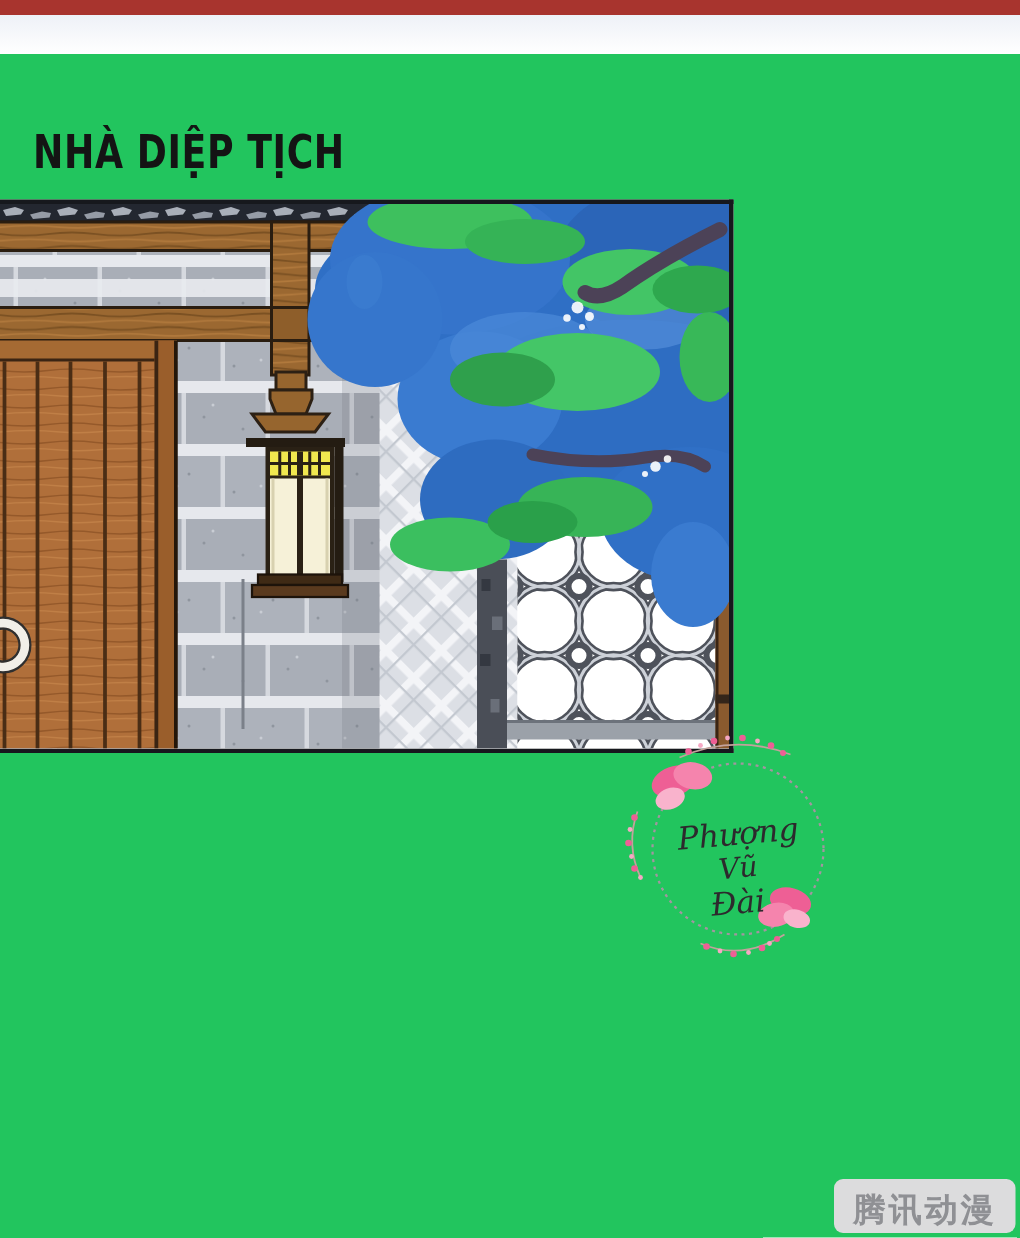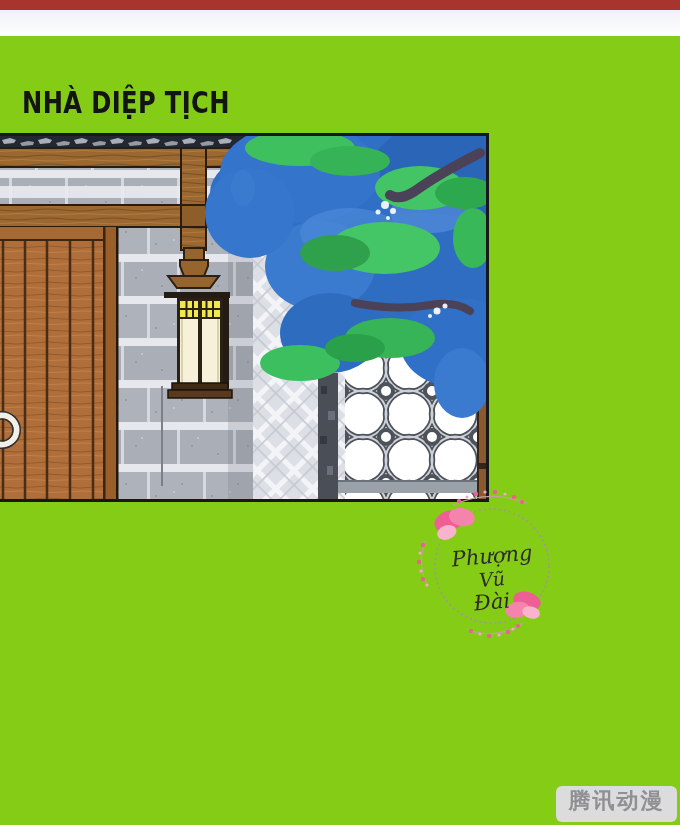--- a/index.html
+++ b/index.html
@@ -1,35 +1,35 @@
 <!DOCTYPE html>
 <html><head>
 <meta charset="utf-8">
 <style>
   html,body{margin:0;padding:0;background:#fff;}
-  .canvas{position:relative;width:680px;height:825px;background:#84cc16;overflow:hidden;
+  .canvas{position:relative;width:680px;height:825px;background:#22c55e;overflow:hidden;
           font-family:"DejaVu Sans","Liberation Sans",sans-serif;}
   .topbar{position:absolute;left:0;top:0;width:680px;height:10px;background:#a8342e;}
   .topfade{position:absolute;left:0;top:10px;width:680px;height:26px;
            background:linear-gradient(#eef1f7,#ffffff);}
   .title{position:absolute;left:22px;top:84px;font-size:31px;font-weight:bold;color:#141414;
          letter-spacing:.5px;transform:scaleX(.78);transform-origin:left top;white-space:nowrap;}
   .panel{position:absolute;left:0;top:133px;width:489px;height:369px;box-sizing:border-box;
          border-top:3px solid #16181d;border-right:3px solid #16181d;border-bottom:3px solid #16181d;
          background:#fff;}
   .panel svg{display:block;}
   .wreath{position:absolute;left:415px;top:489px;width:154px;height:154px;}
   .wreath .wline{position:absolute;left:0;width:154px;text-align:center;
                  font-family:"DejaVu Serif","Liberation Serif",serif;font-style:italic;
                  color:#2d292d;transform:rotate(-5deg);}
   .wl1{top:55px;font-size:21px;}
   .wl2{top:79px;font-size:19px;}
   .wl3{top:101px;font-size:21px;}
   .badge{position:absolute;left:556px;top:786px;width:121px;height:36px;background:#dcdcdd;
-         border-radius:6px;display:flex;align-items:flex-start;justify-content:center;}
+         border-radius:6px;display:flex;align-items:flex-end;justify-content:center;}
   .badge span{font-size:22px;font-weight:bold;color:#8f9094;letter-spacing:2px;}
 </style>
 </head>
 <body>
 
 <div class="canvas">
 
   <div class="topbar"></div>
   <div class="topfade"></div>
 

